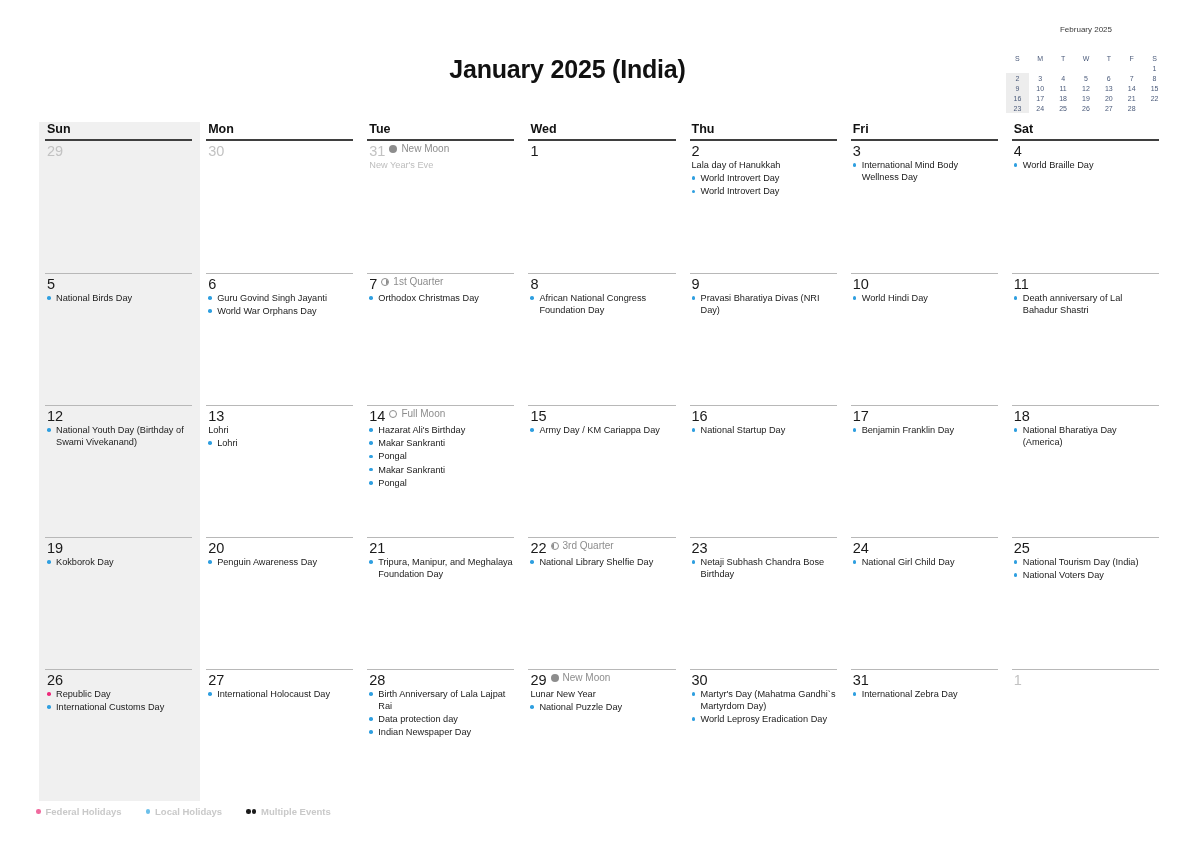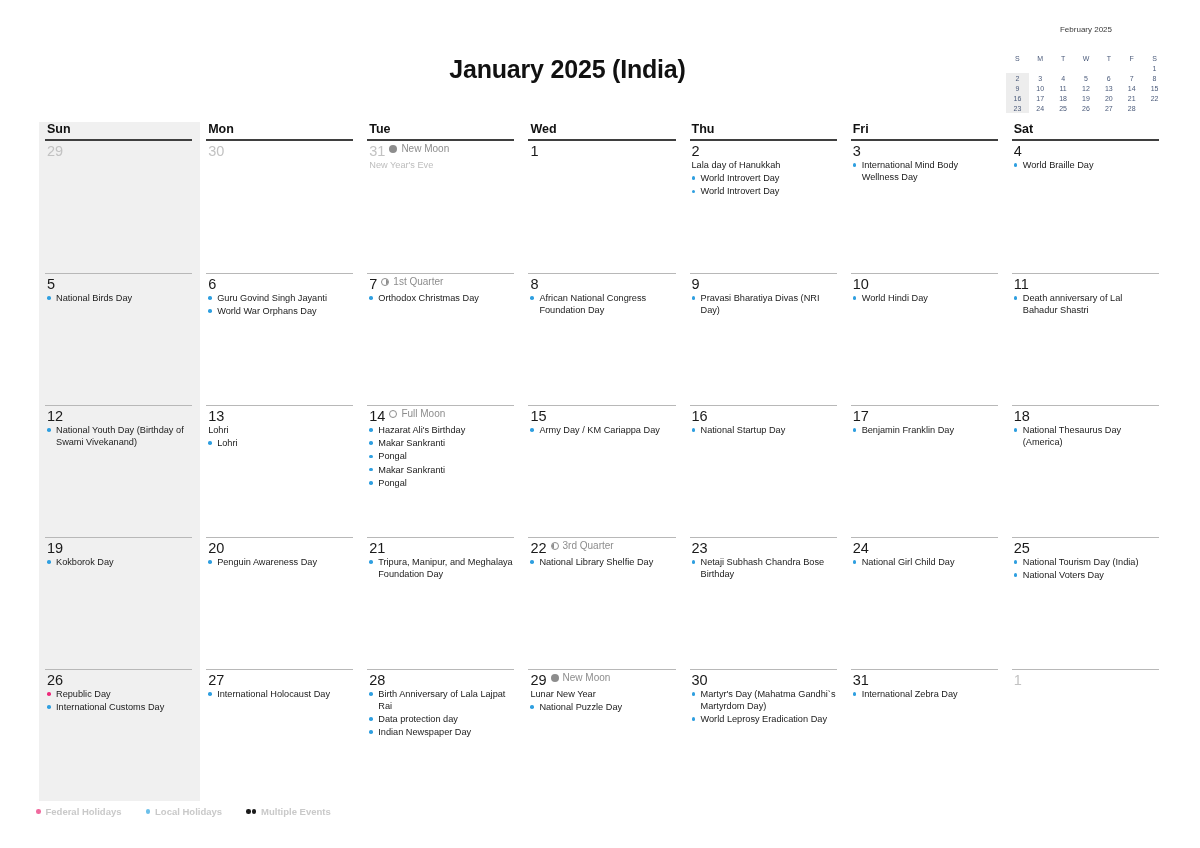--- a/index.html
+++ b/index.html
@@ -499,21 +499,21 @@
                 <li class="ev local"><span class="dot"></span><span>Benjamin Franklin Day</span></li>
               </ul>
             </div>
           </div>
           <div class="col">
             <div class="cell">
               <div class="daynum-line">
                 <span class="daynum">18</span>
               </div>
               <ul class="events">
-                <li class="ev local"><span class="dot"></span><span>National Thesaurus Day (America)</span></li>
+                <li class="ev local"><span class="dot"></span><span>National Bharatiya Day (America)</span></li>
               </ul>
             </div>
           </div>
         </div>
         <div class="week-row">
           <div class="col sun">
             <div class="cell">
               <div class="daynum-line">
                 <span class="daynum">19</span>
               </div>

